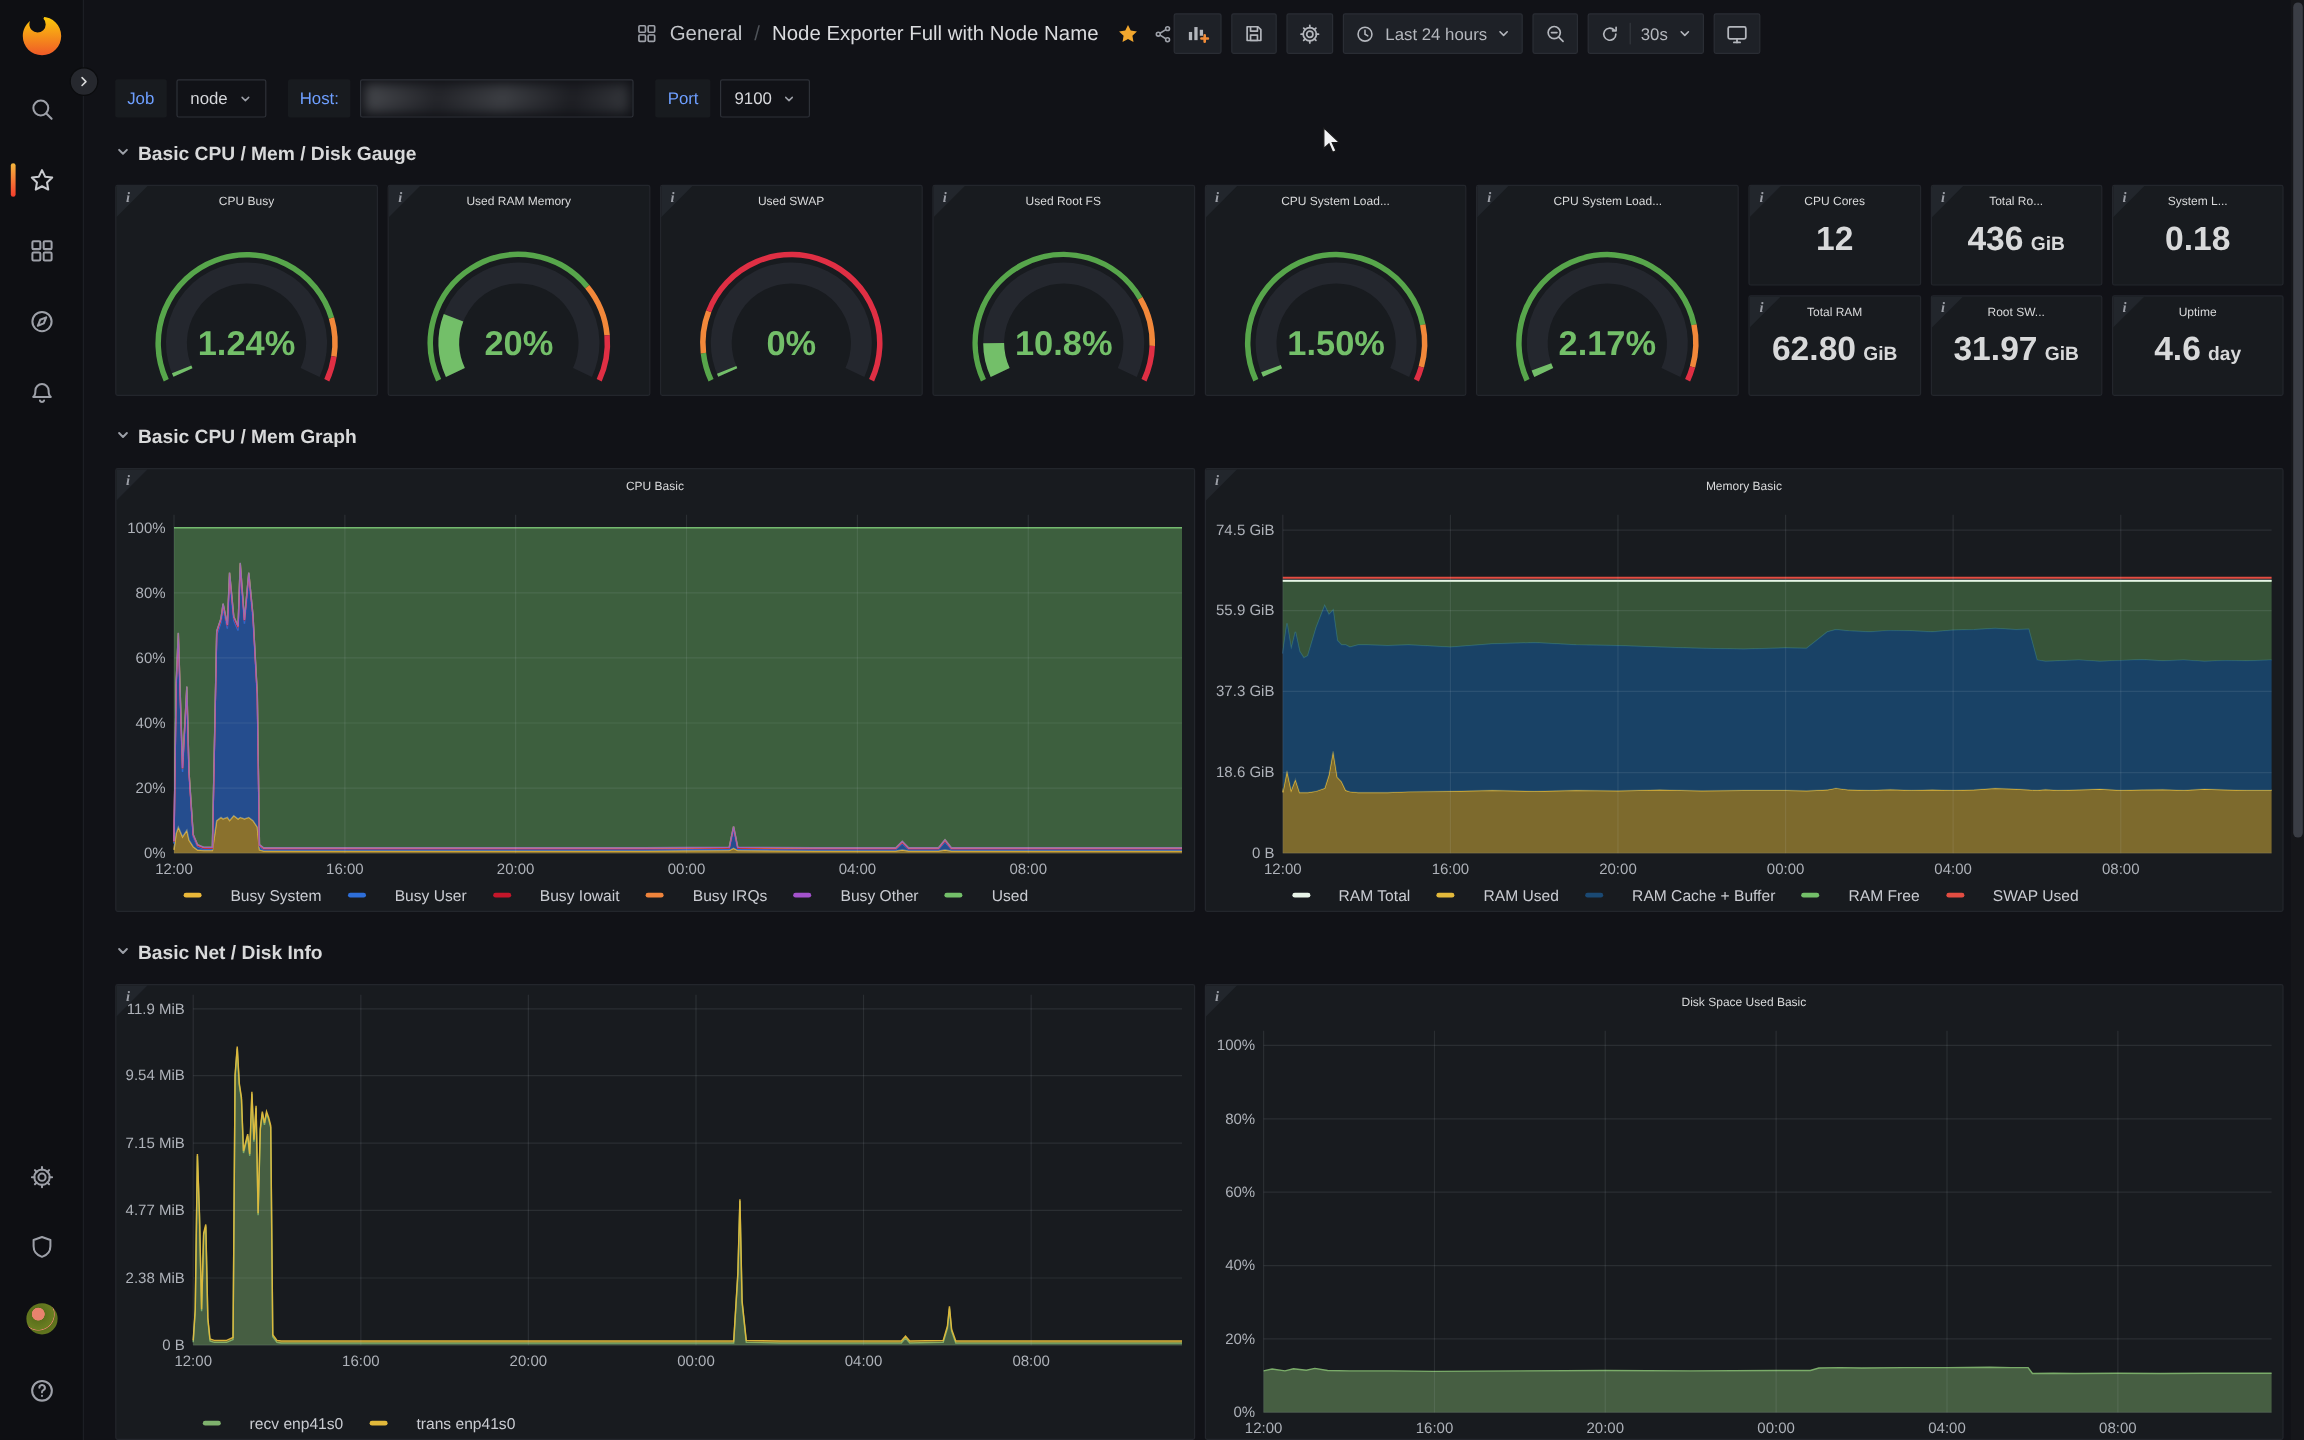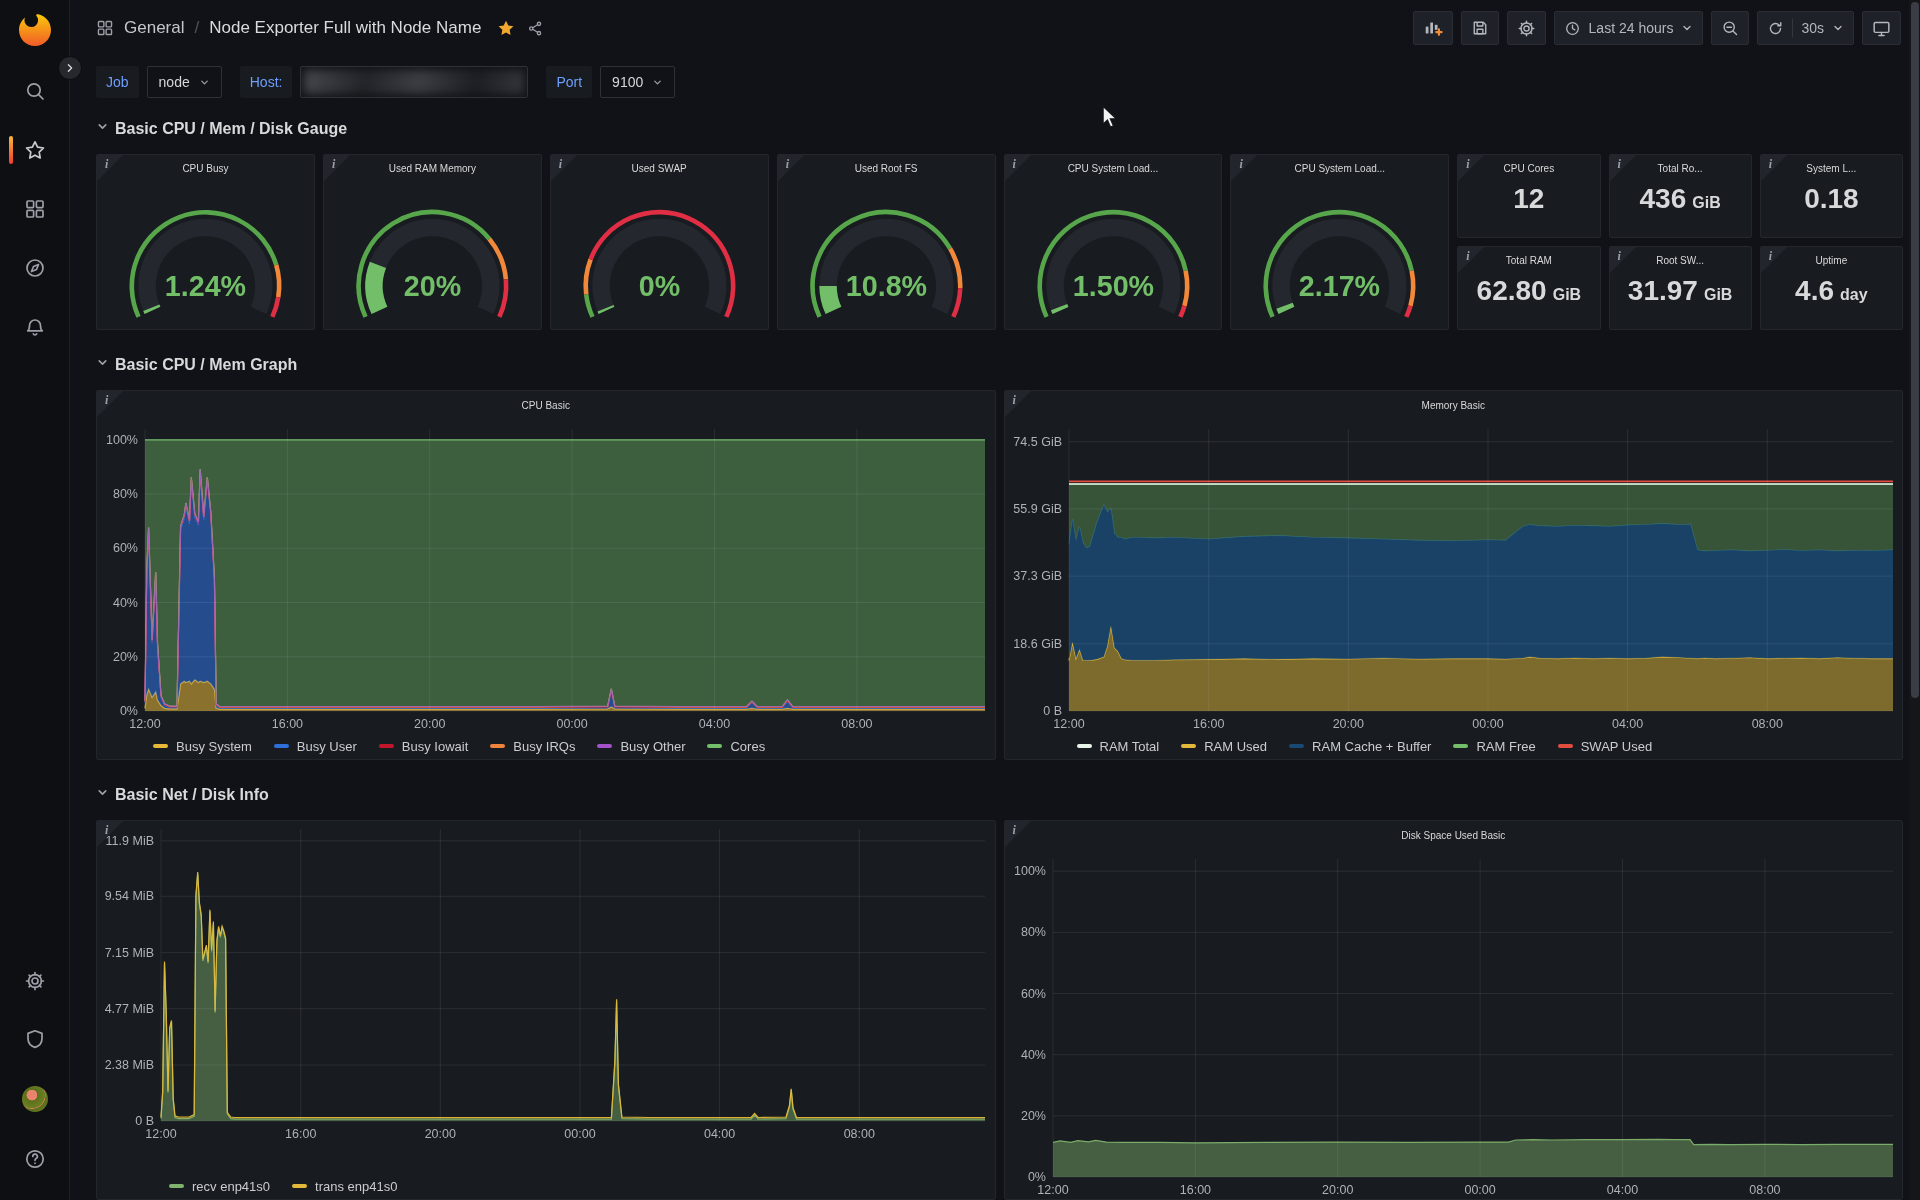--- a/index.html
+++ b/index.html
@@ -17,21 +17,21 @@
   .side-item.active::before { content:''; position:absolute; left:9px; top:-3px; width:4px; height:28px;
     border-radius:2px; background:linear-gradient(180deg,#f5b73d,#f53c2c); }
   .avatar { width:26px; height:26px; border-radius:50%;
     background:radial-gradient(circle at 38% 35%, #e8836e 22%, #5c701c 24%, #6b7f22 55%, #e8836e 57%, #5c701c 60%, #6b7f22 100%); }
   .expand-btn { position:absolute; left:58px; top:56px; width:24px; height:24px; border-radius:50%;
     background:#26282e; border:1px solid #0b0c0e; color:#d8d9da; display:flex; align-items:center;
     justify-content:center; z-index:6; cursor:pointer; }
 
   
   .main { position:absolute; left:70px; right:11px; top:0; bottom:0; }
-  .page-header { height:56px; display:flex; align-items:center; justify-content:space-between; padding:0 8px 0 26px; }
+  .page-header { height:56px; display:flex; align-items:center; justify-content:center; padding:0 8px 0 26px; }
   .breadcrumb { display:flex; align-items:center; gap:10px; font-size:17px; }
   .bc-section { color:#c4c6cb; cursor:pointer; }
   .bc-divider { color:#4e5258; }
   .bc-title { color:#dadbde; }
   .bc-icons { display:flex; align-items:center; gap:12px; margin-left:6px; }
   .toolbar { display:flex; align-items:center; gap:8px; }
   .tb-btn { height:32px; min-width:36px; padding:16px 9px; background:#1e2127; border:1px solid #2a2d34;
     border-radius:2px; display:flex; align-items:center; justify-content:center; gap:8px;
     color:#b4b7bd; font-size:14px; cursor:pointer; }
   .tb-divider { width:1px; height:18px; background:#34373e; }
@@ -66,21 +66,21 @@
   .info-i { position:absolute; top:2px; left:8px; font:italic 700 12px "Liberation Serif",serif;
     color:#9da0a8; cursor:pointer; z-index:2; }
   .gauge-wrap { flex:1; min-height:0; padding:2px 6px 4px; }
   .gauge-svg { width:100%; height:100%; }
   .stat-value { flex:1; display:flex; align-items:baseline; justify-content:center; gap:6px;
     color:#d8d9da; padding-bottom:14px; }
   .stat-num { font-size:28px; font-weight:700; }
   .stat-unit { font-size:16px; font-weight:700; }
   .chart-host { flex:1; min-height:0; }
   .legend { display:flex; gap:22px; align-items:center; height:26px; flex:none; overflow:hidden; }
-  .legend-item { display:flex; align-items:center; gap:8px; font-size:13px; color:#c9cbd1; cursor:pointer; white-space:nowrap; }
+  .legend-item { display:flex; align-items:center; gap:24px; font-size:13px; color:#c9cbd1; cursor:pointer; white-space:nowrap; }
   .swatch { width:15px; height:4px; border-radius:2px; }
 
   
   .scrollbar { position:absolute; right:0; top:0; bottom:0; width:11px; background:#15161a; }
   .scroll-thumb { position:absolute; top:2px; right:1px; width:8px; height:58%; background:#3a3d45; border-radius:4px; cursor:pointer; }
   .cursor { position:absolute; left:1100px; top:106px; z-index:50; pointer-events:none; }
   svg.ic { display:block; }
 </style>
 </head>
 <body>
@@ -482,21 +482,21 @@
               <span class="legend-item">
                 <span class="swatch" style="background: rgb(239, 132, 60);"></span>
                 <span>Busy IRQs</span>
               </span>
               <span class="legend-item">
                 <span class="swatch" style="background: rgb(163, 82, 204);"></span>
                 <span>Busy Other</span>
               </span>
               <span class="legend-item">
                 <span class="swatch" style="background: rgb(115, 191, 105);"></span>
-                <span>Cores</span>
+                <span>Used</span>
               </span>
             </div>
           </div>
           <div class="panel" style="grid-column: span 12;">
             <div class="info-corner"></div>
             <span class="info-i">i</span>
             <div class="panel-title">Memory Basic</div>
             <div class="chart-host"><svg width="898" height="312">
                 <path d="M64.0 239.4L67.5 221.3L71.0 237.6L74.5 228.5L78.0 239.4L81.5 239.4L84.9 239.4L91.9 238.3L98.9 235.8L102.4 224.9L105.9 205.0L109.4 226.7L112.9 230.3L116.4 237.6L119.9 238.7L126.8 239.4L133.8 239.4L151.3 239.4L168.7 238.7L203.7 238.3L238.6 237.6L273.5 238.3L308.4 237.6L343.3 237.9L378.2 237.2L413.2 237.9L448.1 237.6L483.0 237.6L500.4 237.9L517.9 237.2L524.9 235.8L535.4 237.2L552.8 237.6L570.3 236.9L587.7 237.6L605.2 237.2L622.6 237.6L640.1 237.2L657.6 235.8L675.0 236.5L685.5 237.2L692.5 237.6L699.5 236.9L709.9 237.6L727.4 237.2L744.8 236.5L762.3 237.6L779.8 237.2L797.2 236.9L814.7 237.6L832.1 236.5L849.6 237.2L867.1 237.6L888.0 237.6L888.0 290.0L867.1 290.0L849.6 290.0L832.1 290.0L814.7 290.0L797.2 290.0L779.8 290.0L762.3 290.0L744.8 290.0L727.4 290.0L709.9 290.0L699.5 290.0L692.5 290.0L685.5 290.0L675.0 290.0L657.6 290.0L640.1 290.0L622.6 290.0L605.2 290.0L587.7 290.0L570.3 290.0L552.8 290.0L535.4 290.0L524.9 290.0L517.9 290.0L500.4 290.0L483.0 290.0L448.1 290.0L413.2 290.0L378.2 290.0L343.3 290.0L308.4 290.0L273.5 290.0L238.6 290.0L203.7 290.0L168.7 290.0L151.3 290.0L133.8 290.0L126.8 290.0L119.9 290.0L116.4 290.0L112.9 290.0L109.4 290.0L105.9 290.0L102.4 290.0L98.9 290.0L91.9 290.0L84.9 290.0L81.5 290.0L78.0 290.0L74.5 290.0L71.0 290.0L67.5 290.0L64.0 290.0Z" fill="#E2B93B" fill-opacity="0.5"></path>
                 <polyline points="64.0,239.4 67.5,221.3 71.0,237.6 74.5,228.5 78.0,239.4 81.5,239.4 84.9,239.4 91.9,238.3 98.9,235.8 102.4,224.9 105.9,205.0 109.4,226.7 112.9,230.3 116.4,237.6 119.9,238.7 126.8,239.4 133.8,239.4 151.3,239.4 168.7,238.7 203.7,238.3 238.6,237.6 273.5,238.3 308.4,237.6 343.3,237.9 378.2,237.2 413.2,237.9 448.1,237.6 483.0,237.6 500.4,237.9 517.9,237.2 524.9,235.8 535.4,237.2 552.8,237.6 570.3,236.9 587.7,237.6 605.2,237.2 622.6,237.6 640.1,237.2 657.6,235.8 675.0,236.5 685.5,237.2 692.5,237.6 699.5,236.9 709.9,237.6 727.4,237.2 744.8,236.5 762.3,237.6 779.8,237.2 797.2,236.9 814.7,237.6 832.1,236.5 849.6,237.2 867.1,237.6 888.0,237.6" fill="none" stroke="#E2B93B" stroke-width="1.2" stroke-opacity="0.95"></polyline>

